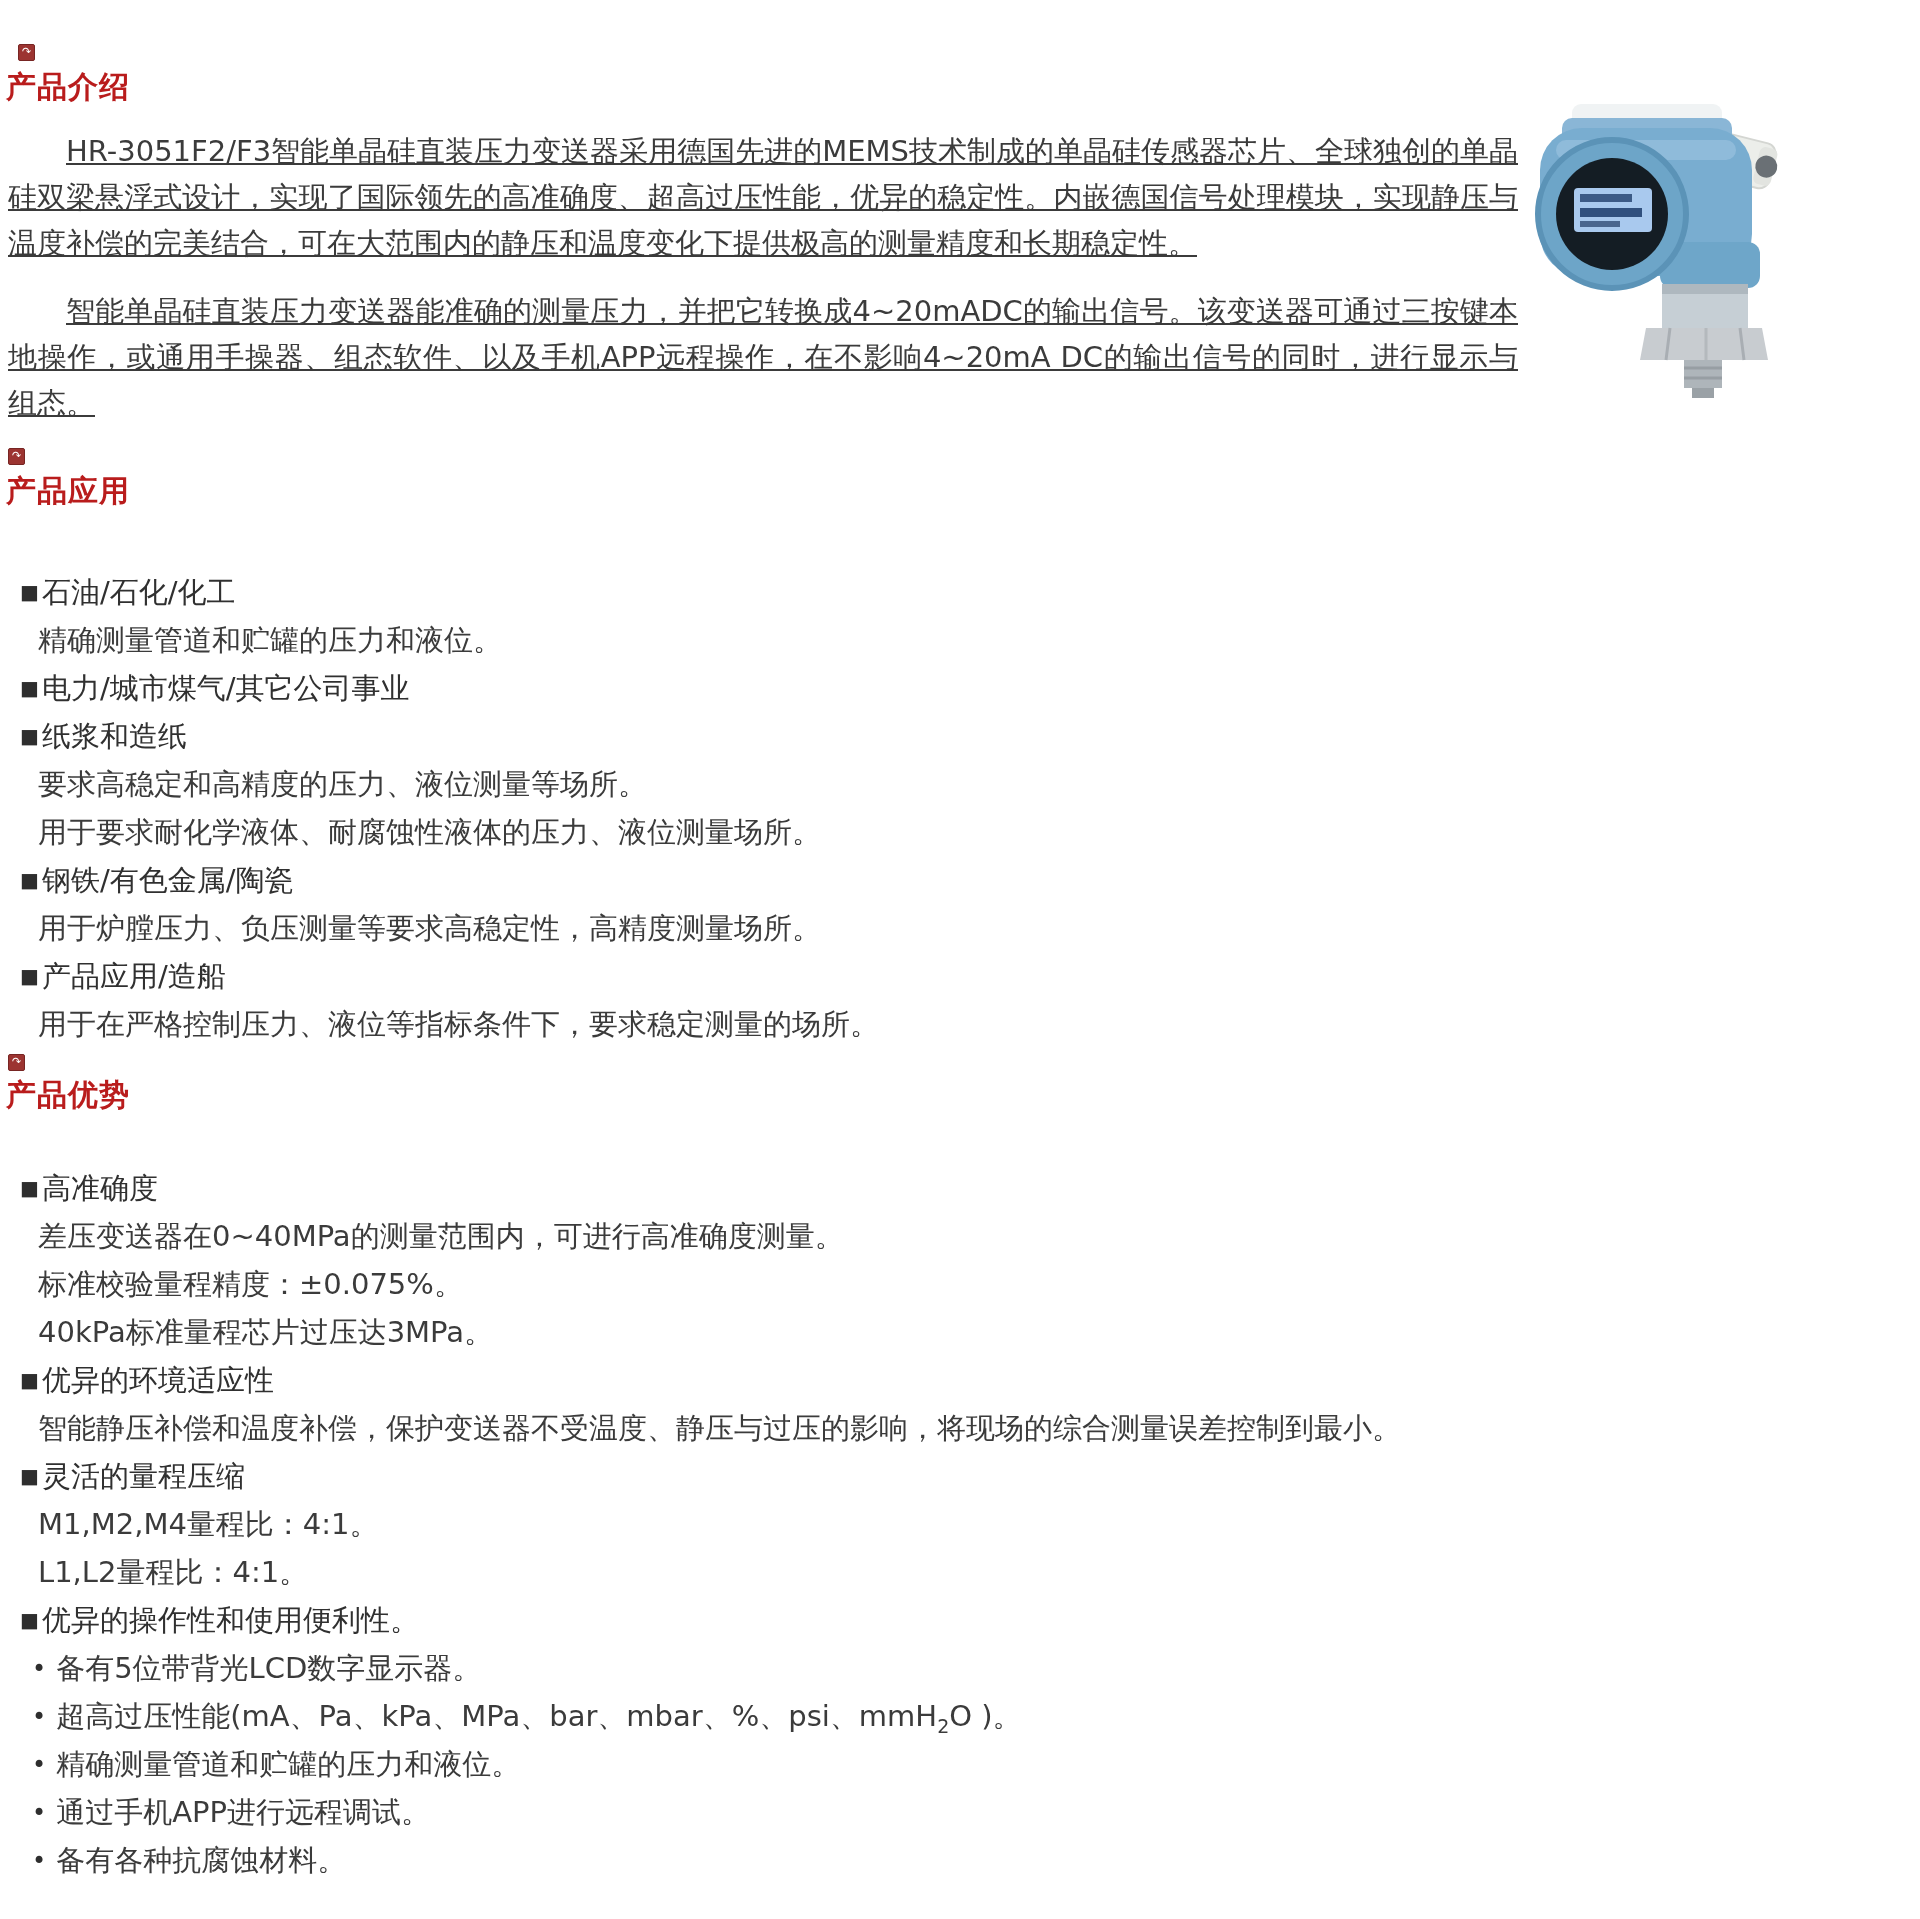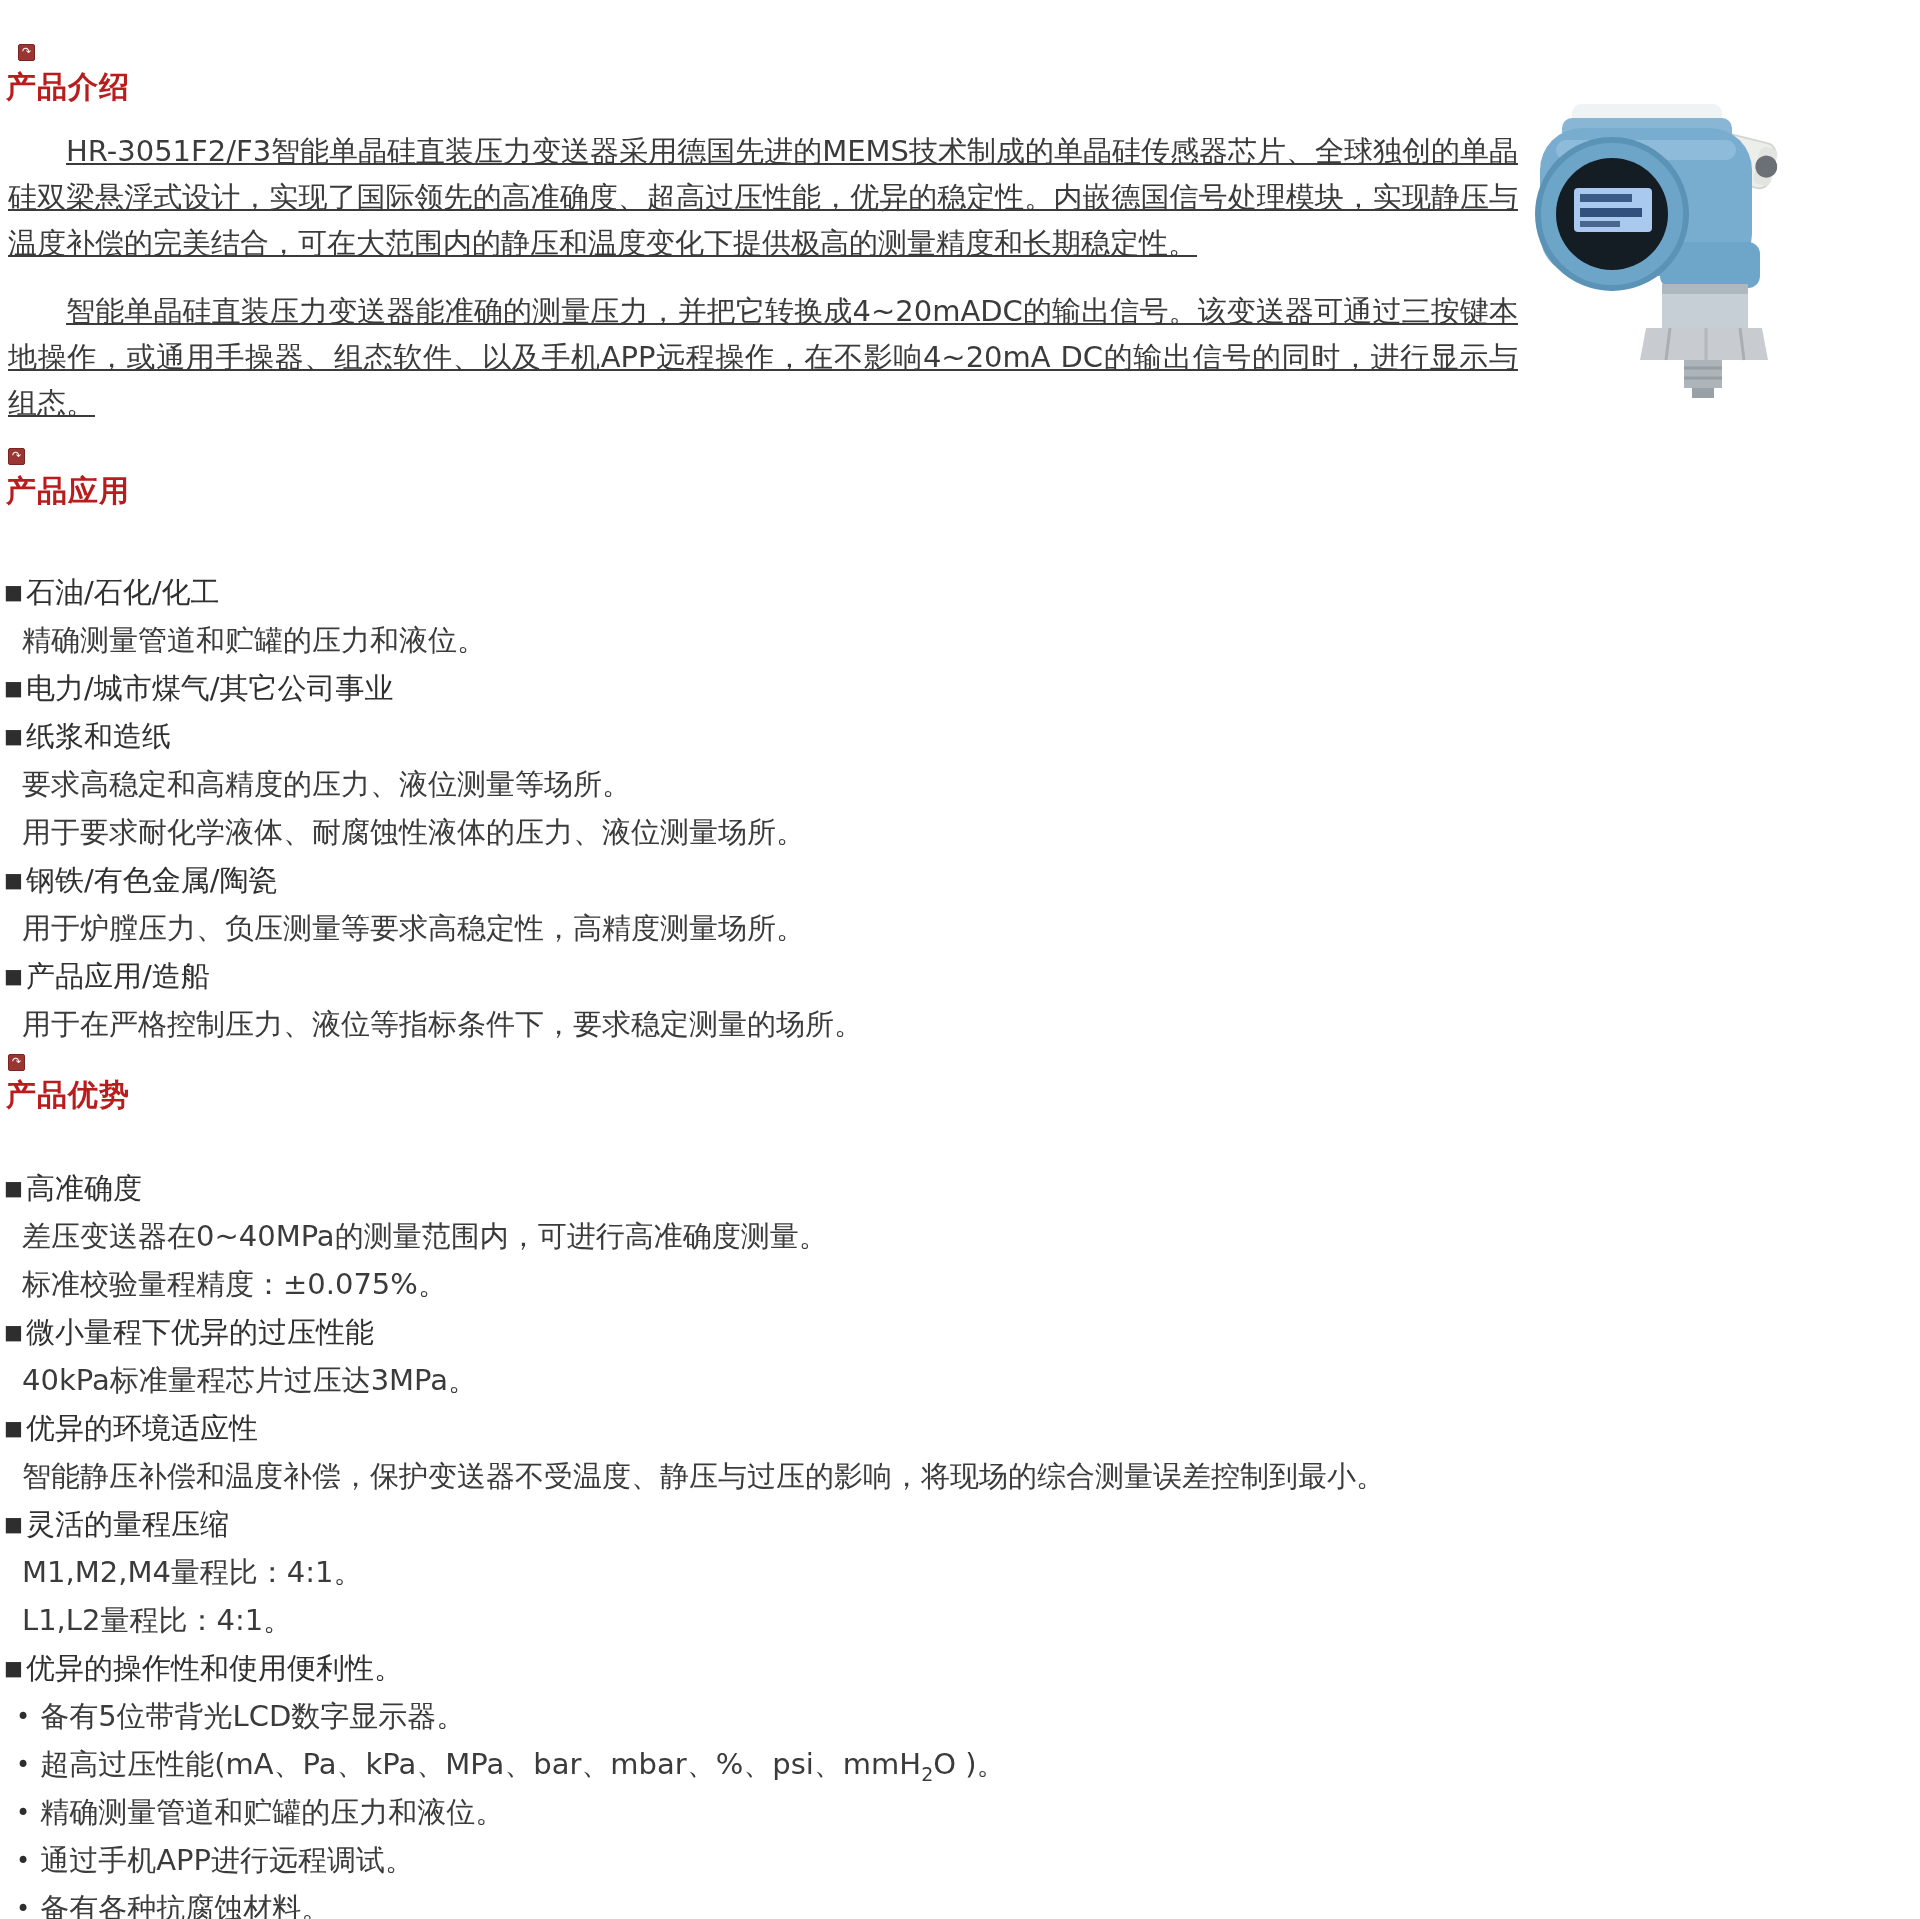--- a/index.html
+++ b/index.html
@@ -11,21 +11,21 @@
     width:15px;height:15px;background:#9c3431;border:1px solid #772523;border-radius:2px;
     display:flex;align-items:center;justify-content:center;margin:44px 0 6px 18px;
   }
   .anchor .glyph{color:#fff;font-size:11px;line-height:1;transform:translateY(-1px);}
   .anchor.mid{margin:10px 0 6px 8px;}
   .anchor.low{margin:6px 0 4px 8px;}
   .sec-title{font-size:30px;font-weight:bold;color:#b91c1c;margin:2px 0 0 6px;letter-spacing:1px;}
   .intro{padding:20px 402px 0 8px;text-decoration:underline;}
   .para{font-size:29px;line-height:46px;text-indent:58px;margin:0 0 22px 0;text-align:justify;}
   .product{position:absolute;top:92px;left:1510px;width:286px;height:306px;}
-  .list{padding-left:4px;}
+  .list{padding-left:20px;}
   .line{height:48px;line-height:48px;font-size:29px;white-space:nowrap;}
   .bullet{font-size:20px;margin-right:3px;vertical-align:3px;color:#2e2e2e;}
   .title-line{color:#303030;}
   .desc-line{padding-left:18px;}
   .sub-line{padding-left:12px;}
   .sbullet{font-size:24px;margin-right:10px;vertical-align:1px;color:#2e2e2e;}
   .subscript{vertical-align:sub;font-size:19px;}
   .app-list{margin-top:56px;}
   .adv-list{margin-top:48px;}
 </style>
@@ -123,23 +123,20 @@
   </div>
   <h2 class="sec-title">产品优势</h2>
 
   <div class="list adv-list">
     <div class="line title-line">
       <span class="bullet">■</span><span>高准确度</span>
     </div>
     <div class="line desc-line">差压变送器在0~40MPa的测量范围内，可进行高准确度测量。</div>
     <div class="line desc-line">标准校验量程精度：±0.075%。</div>
 
-    <div class="line title-line">
-      <span class="bullet">■</span><span>微小量程下优异的过压性能</span>
-    </div>
     <div class="line desc-line">40kPa标准量程芯片过压达3MPa。</div>
 
     <div class="line title-line">
       <span class="bullet">■</span><span>优异的环境适应性</span>
     </div>
     <div class="line desc-line">智能静压补偿和温度补偿，保护变送器不受温度、静压与过压的影响，将现场的综合测量误差控制到最小。</div>
 
     <div class="line title-line">
       <span class="bullet">■</span><span>灵活的量程压缩</span>
     </div>

